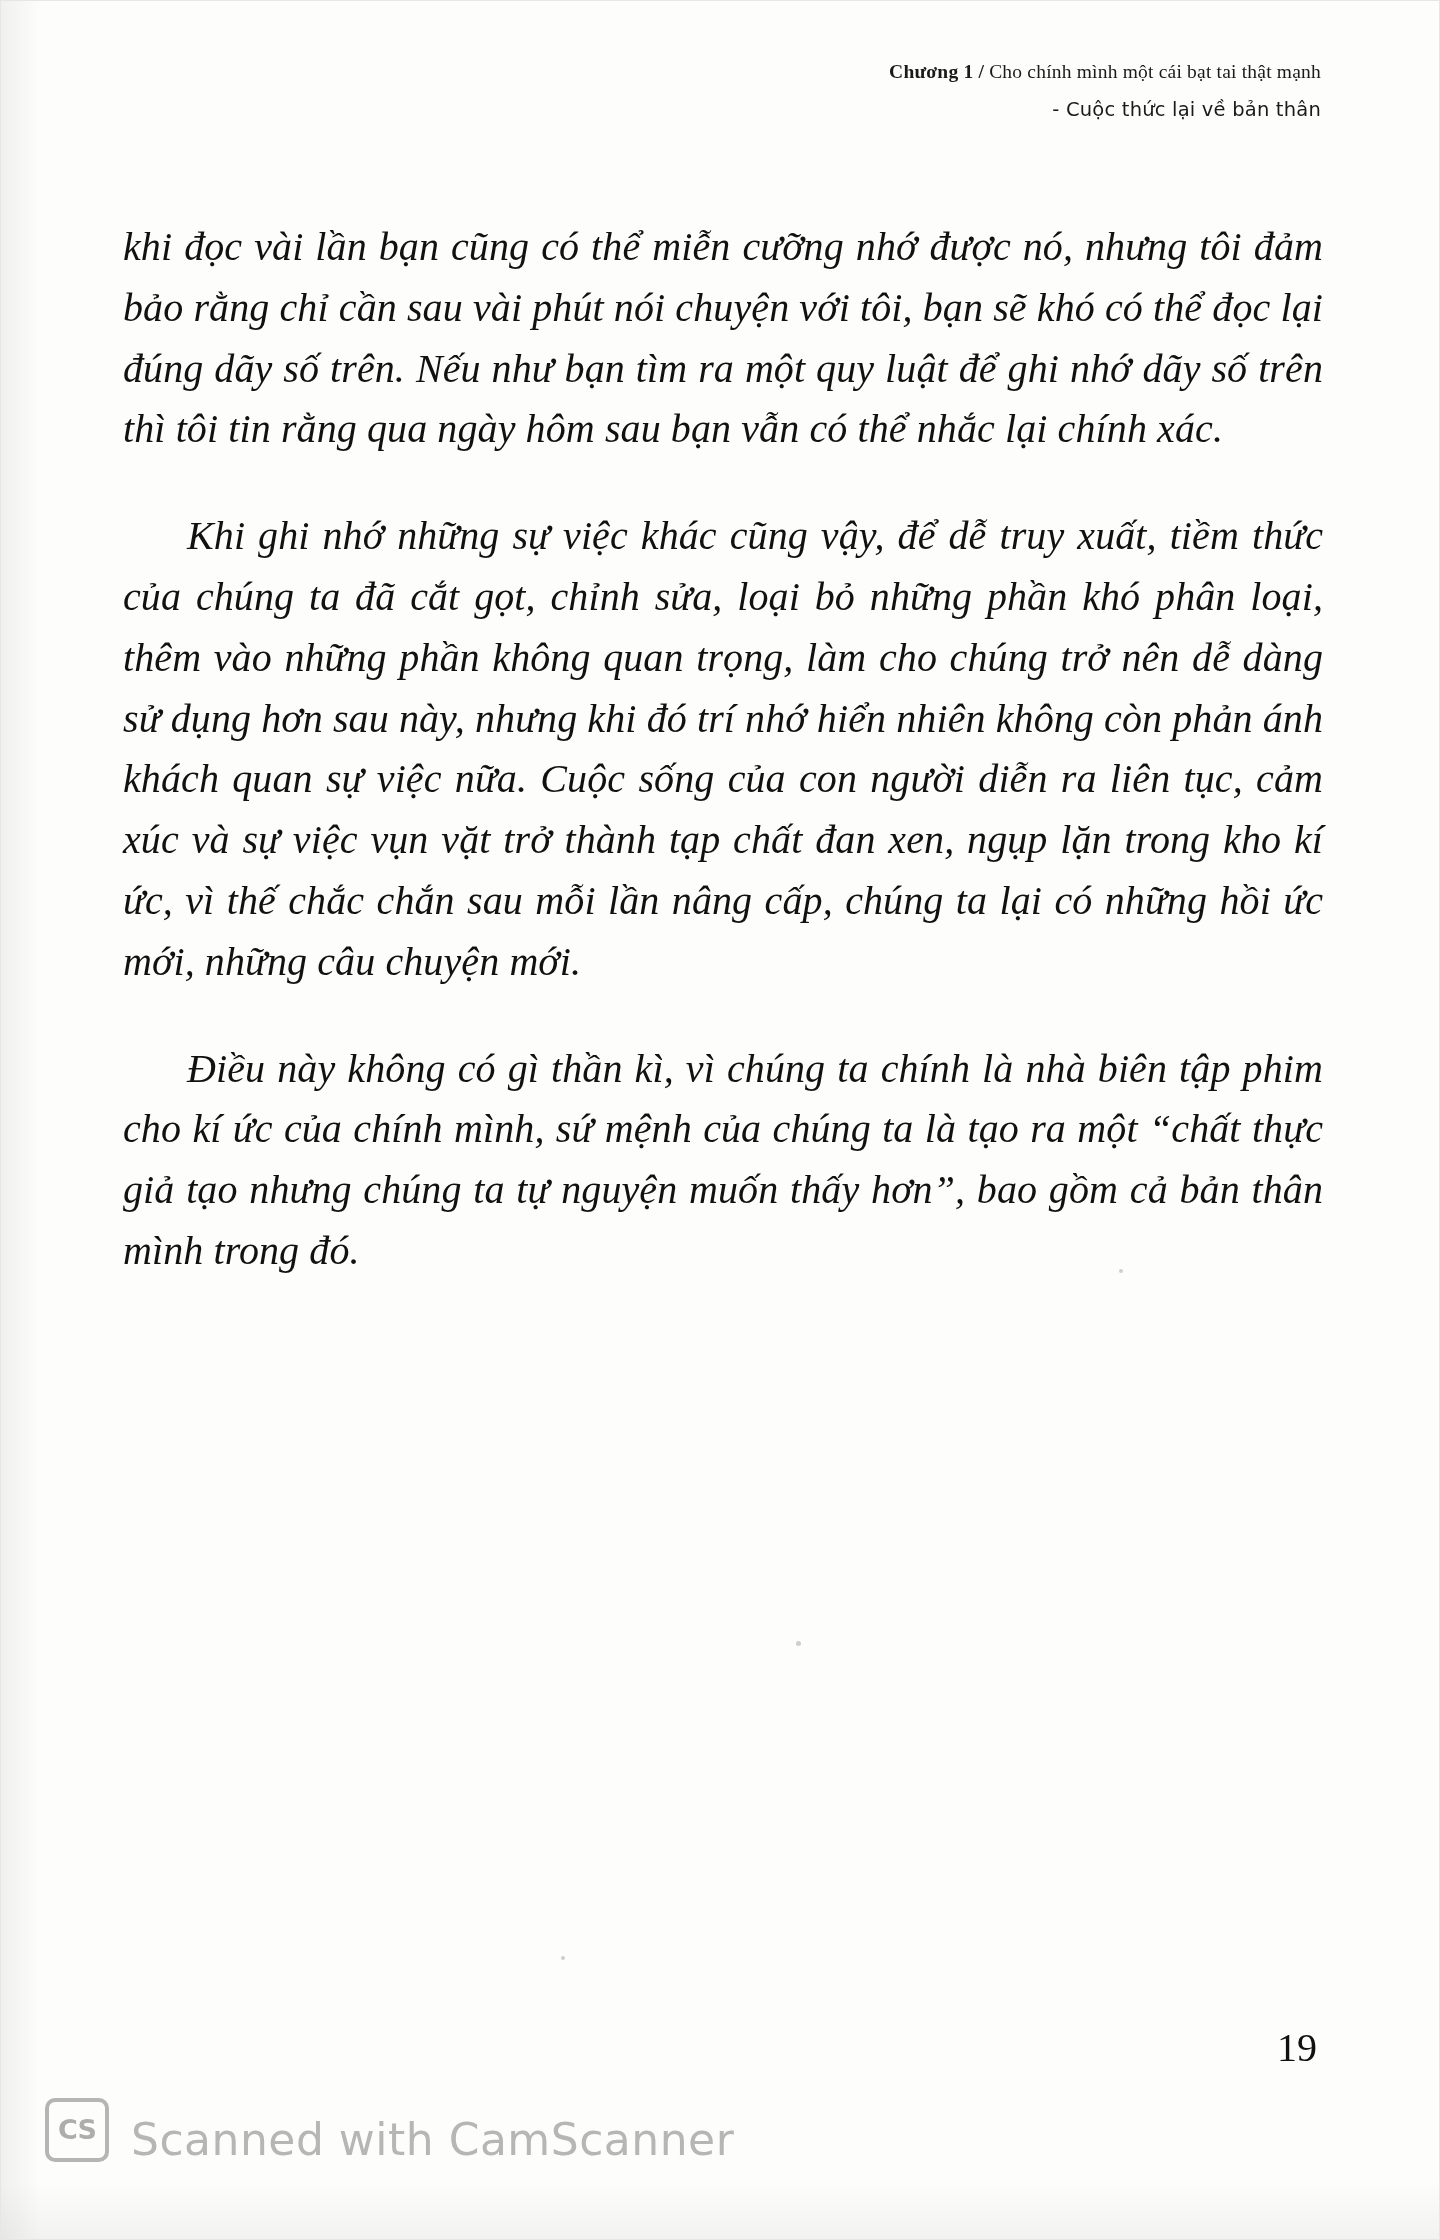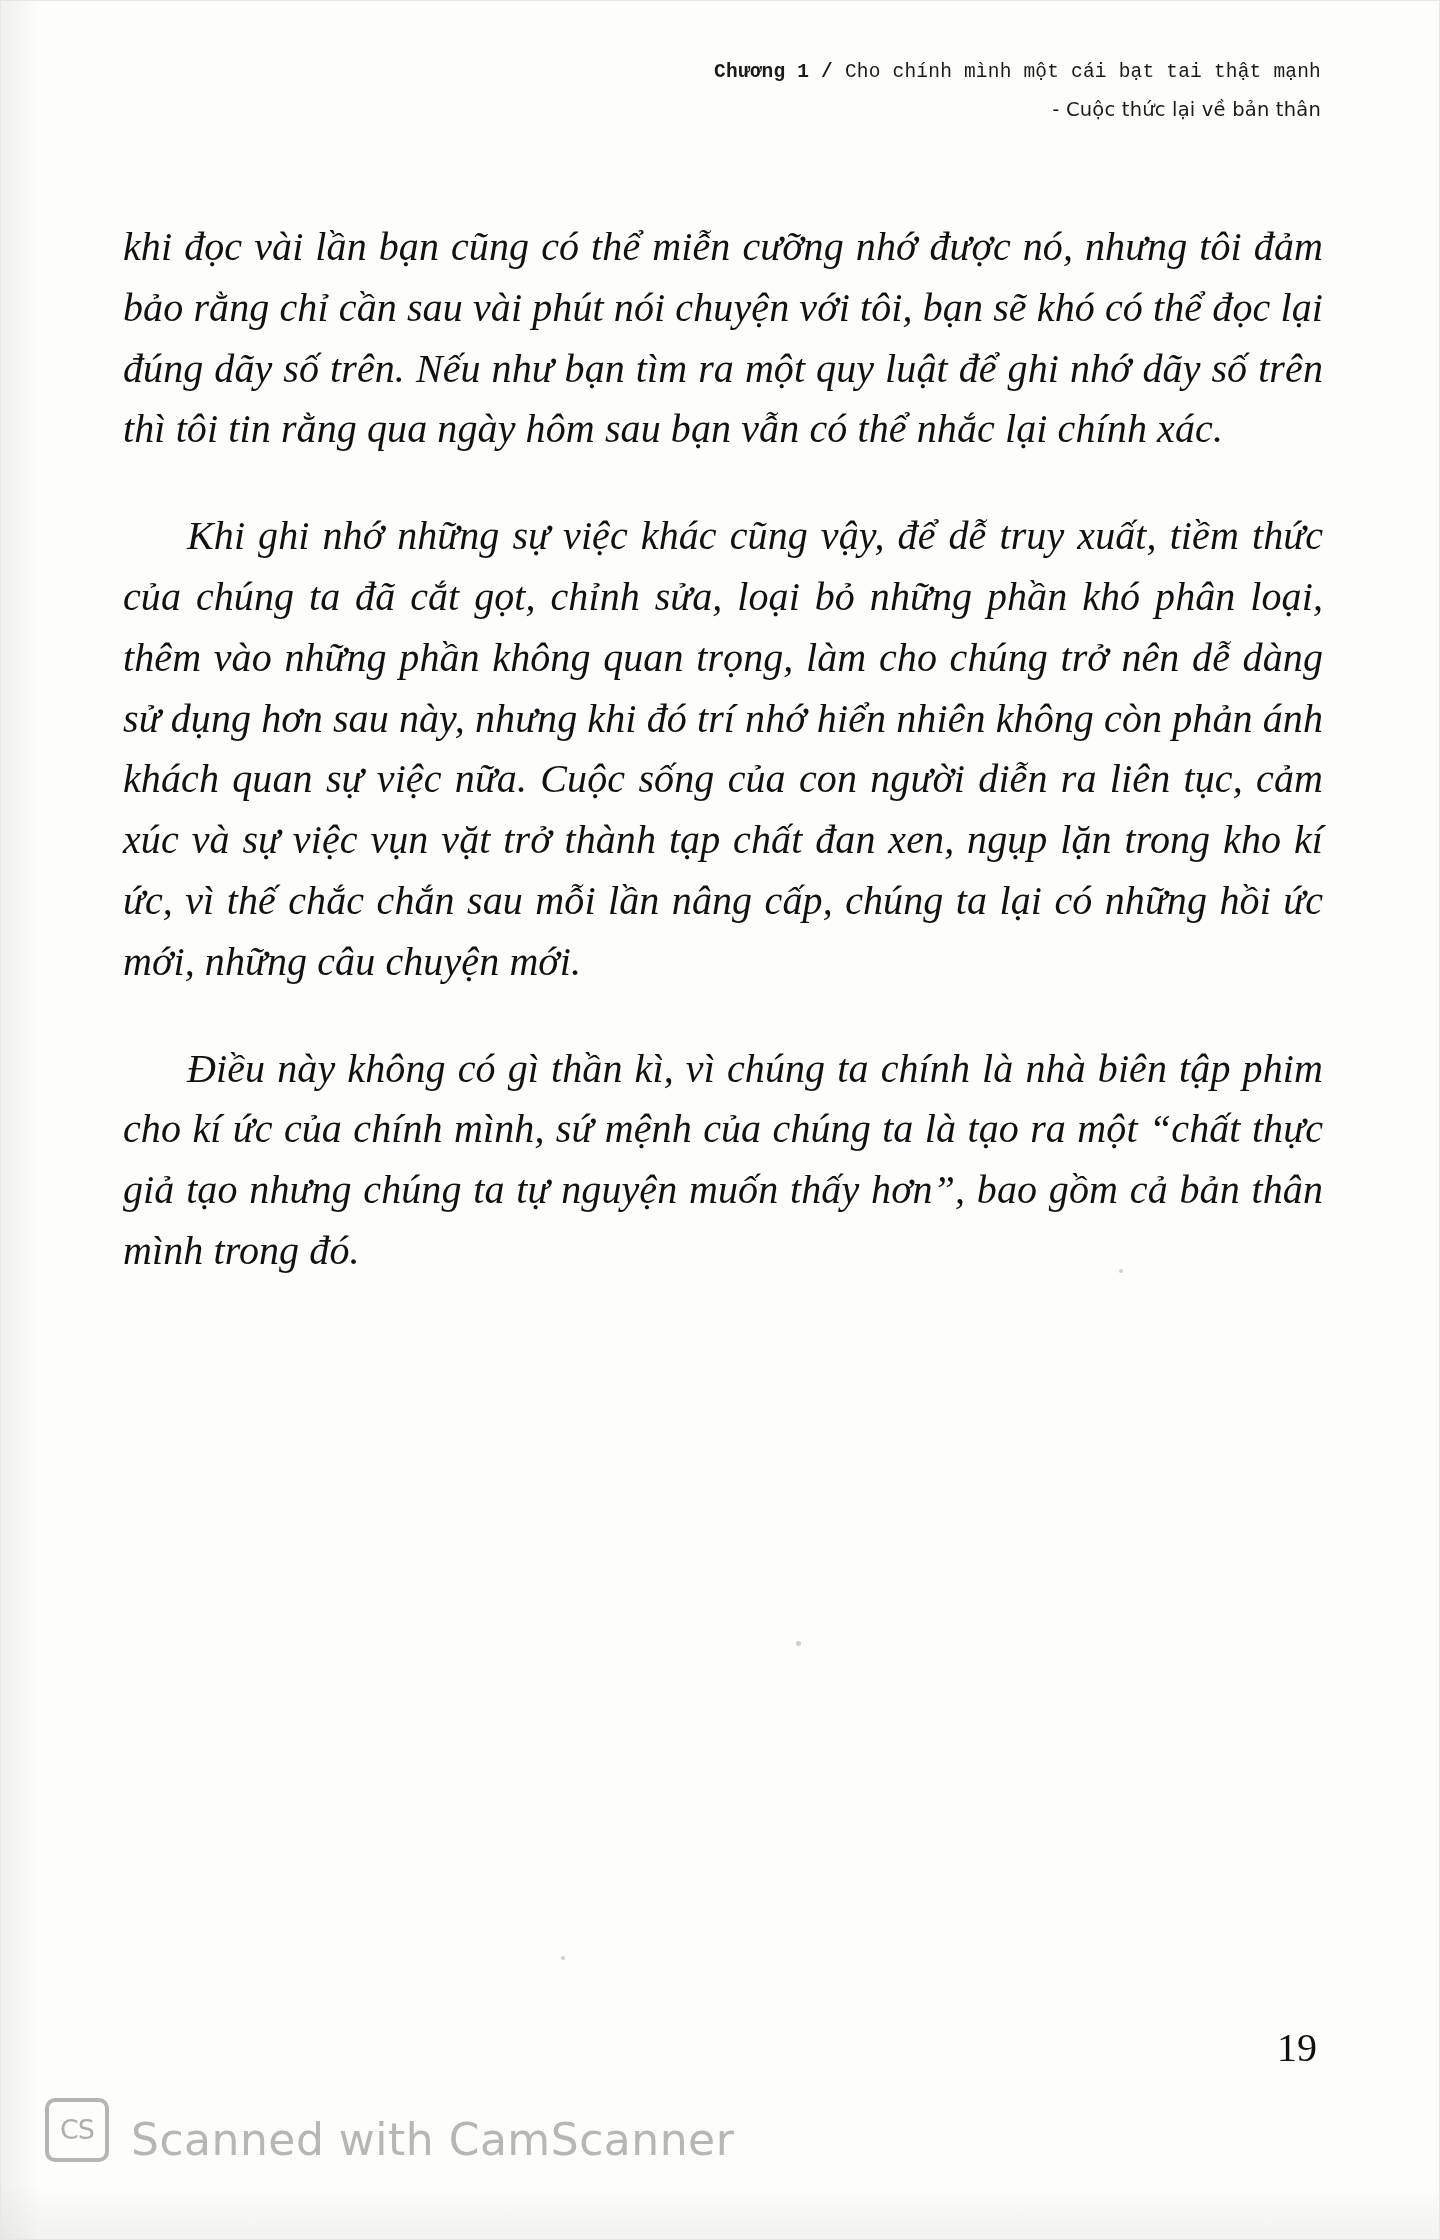--- a/index.html
+++ b/index.html
@@ -41,21 +41,21 @@
   }
 
   .running-head {
     position: absolute;
     right: 118px;
     top: 56px;
     text-align: right;
     line-height: 1.55;
   }
   .running-head .line1 {
-    font-family: Liberation Mono, monospace;
+    font-family: Liberation Serif, serif;
     font-size: 19.5px;
     letter-spacing: 0.2px;
     color: #1a1a1a;
     white-space: nowrap;
   }
   .running-head .line1 .chapter {
     font-weight: 700;
   }
   .running-head .line2 {
     font-family: "DejaVu Sans", sans-serif;
@@ -108,21 +108,21 @@
   }
   .watermark .cs-badge {
     width: 56px;
     height: 56px;
     border: 4px solid #9a9a9a;
     border-radius: 10px;
     display: flex;
     align-items: center;
     justify-content: center;
     font-family: "DejaVu Sans", sans-serif;
-    font-weight: 400;
+    font-weight: 700;
     font-size: 27px;
     color: #8f8f8f;
     letter-spacing: -1px;
   }
   .watermark .cs-text {
     font-family: "DejaVu Sans", sans-serif;
     font-size: 44px;
     color: #9b9b9b;
     letter-spacing: 0.5px;
     margin-top: 20px;

